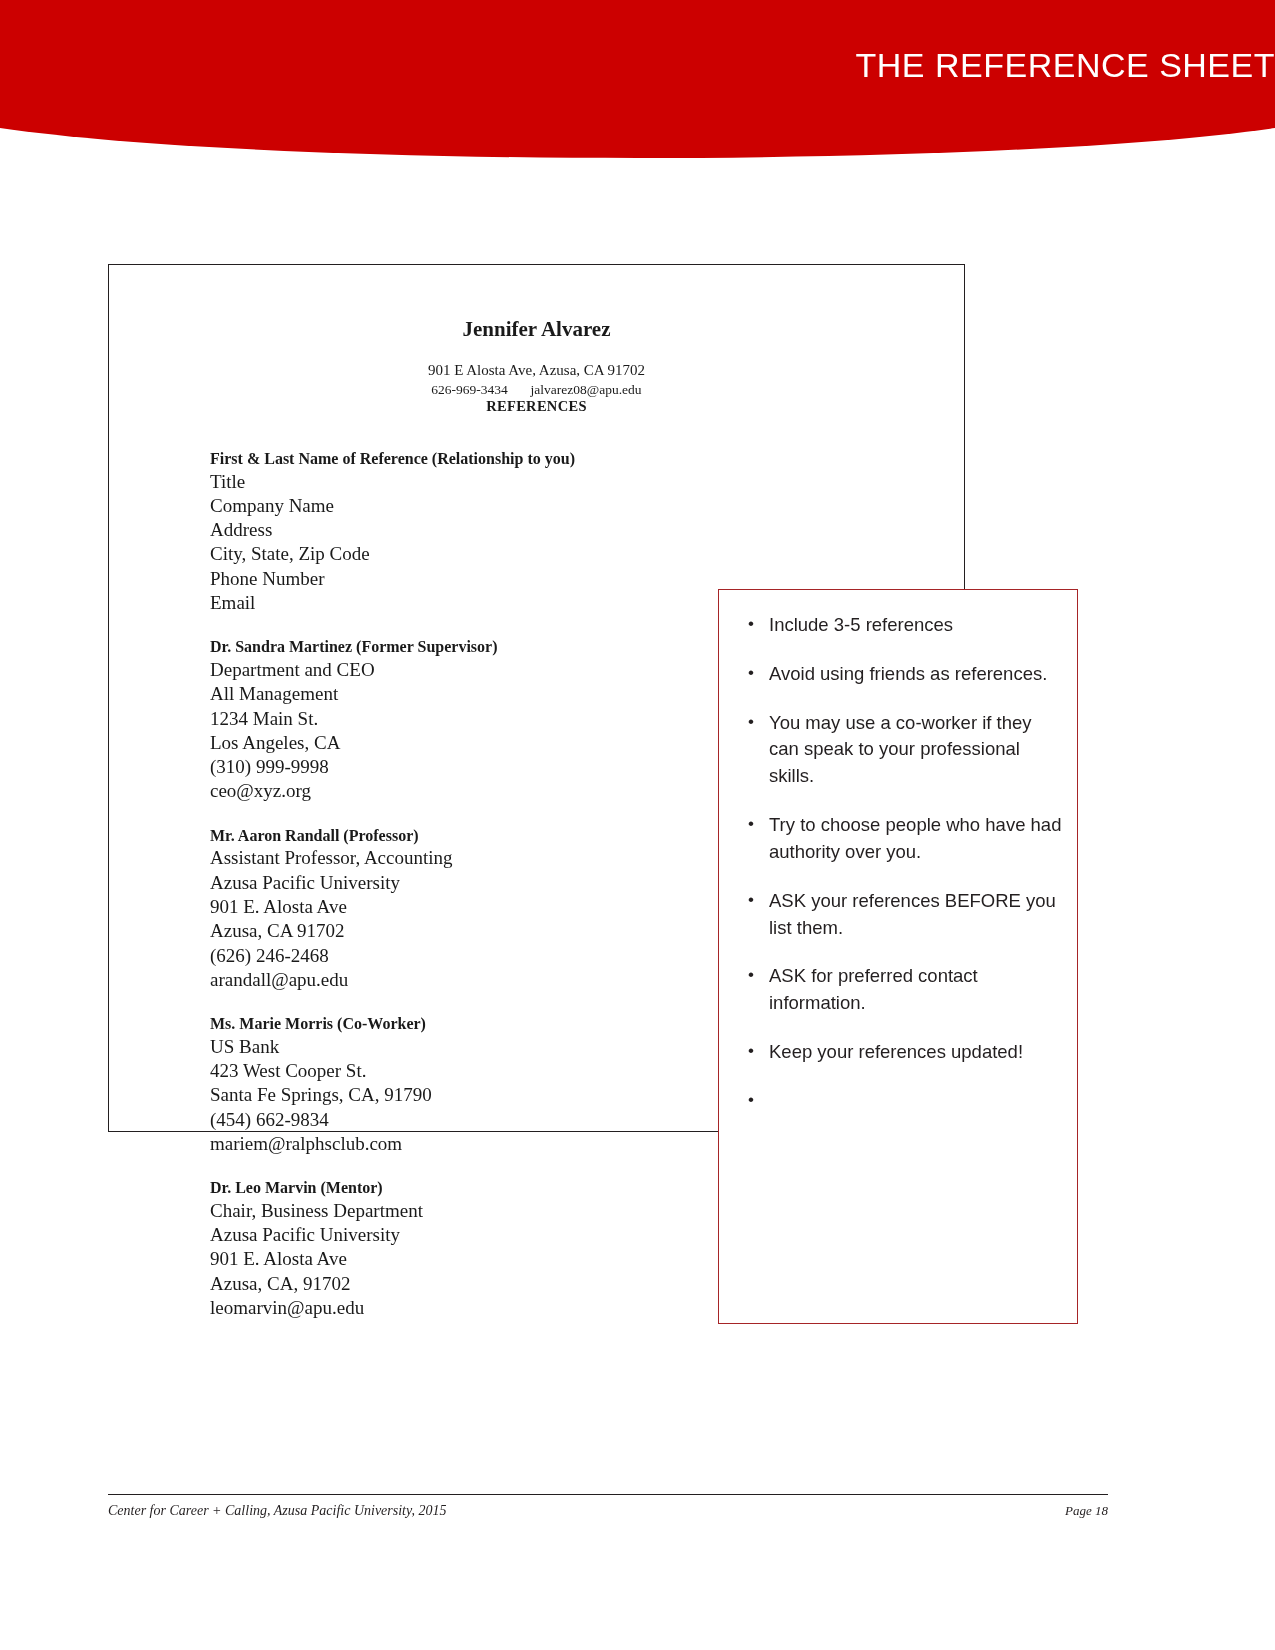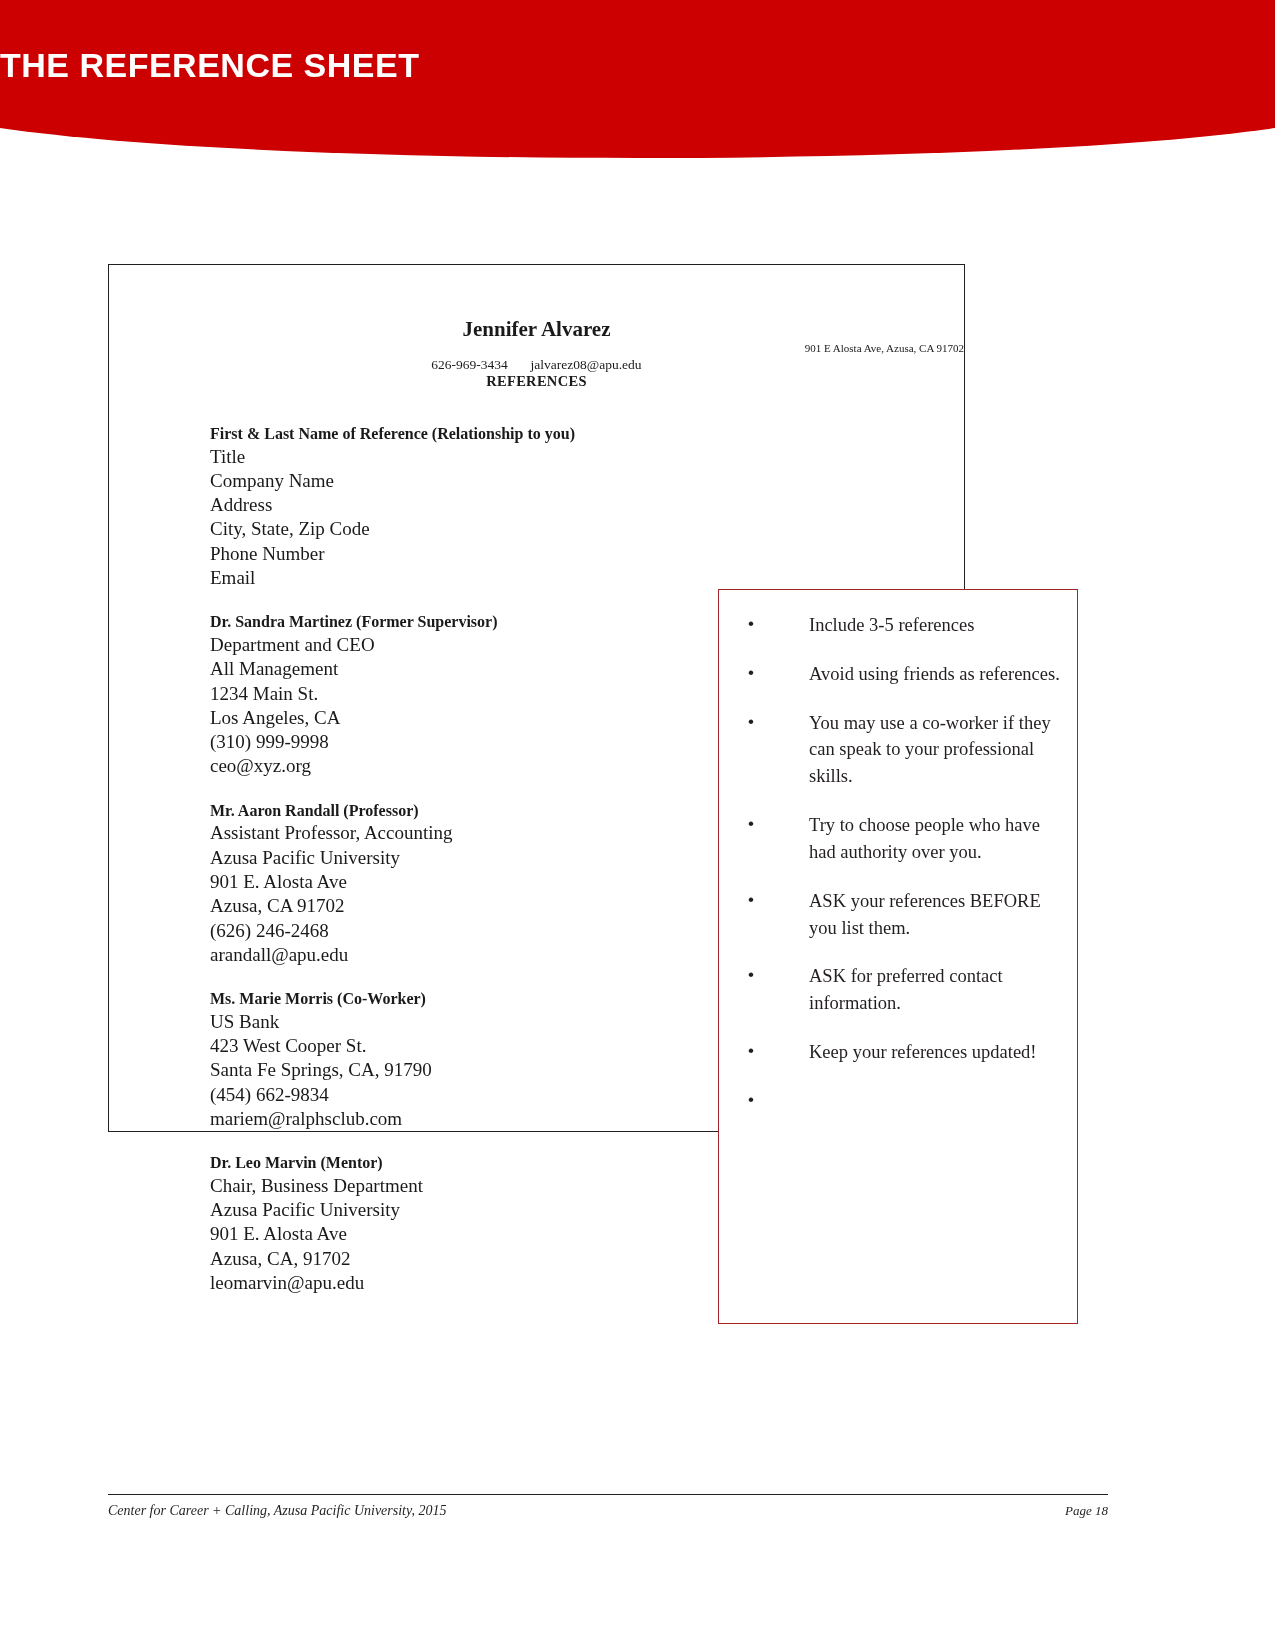--- a/index.html
+++ b/index.html
@@ -25,24 +25,24 @@
   }
   .header-banner svg {
     display: block;
   }
   .header-title {
     position: absolute;
     top: 0; left: 0;
     width: 1275px;
     height: 130px;
     line-height: 130px;
-    text-align: left;
+    text-align: right;
     color: #ffffff;
     font-size: 34px;
-    font-weight: bold;
+    font-weight: normal;
     letter-spacing: 0.5px;
     font-family: "Liberation Sans", sans-serif;
   }
 
   
   .doc-page {
     position: absolute;
     left: 108px;
     top: 264px;
     width: 857px;
@@ -55,23 +55,23 @@
   }
 
   .doc-name {
     text-align: center;
     font-size: 21px;
     font-weight: bold;
     margin-top: 52px;
     font-family: "Liberation Serif", serif;
   }
   .doc-addr {
-    text-align: right;
-    font-size: 11px;
-    margin-top: 0;
+    text-align: center;
+    font-size: 15px;
+    margin-top: 20px;
   }
   .doc-contact {
     text-align: center;
     font-size: 13.5px;
     margin-top: 3px;
   }
   .doc-contact .sep {
     display: inline-block;
     width: 16px;
   }
@@ -123,22 +123,21 @@
     text-align: center;
     font-size: 17px;
     line-height: 1.45;
     color: #231f20;
   }
   .tip-text {
     flex: 1 1 auto;
     font-size: 18.5px;
     line-height: 1.45;
     color: #231f20;
-    font-family: Liberation Serif, serif;
-    margin-left: 40px;
+    font-family: Liberation Sans, sans-serif;
   }
 
   
   .footer-rule {
     position: absolute;
     left: 108px;
     top: 1494px;
     width: 1000px;
     height: 1px;
     background: #231f20;

